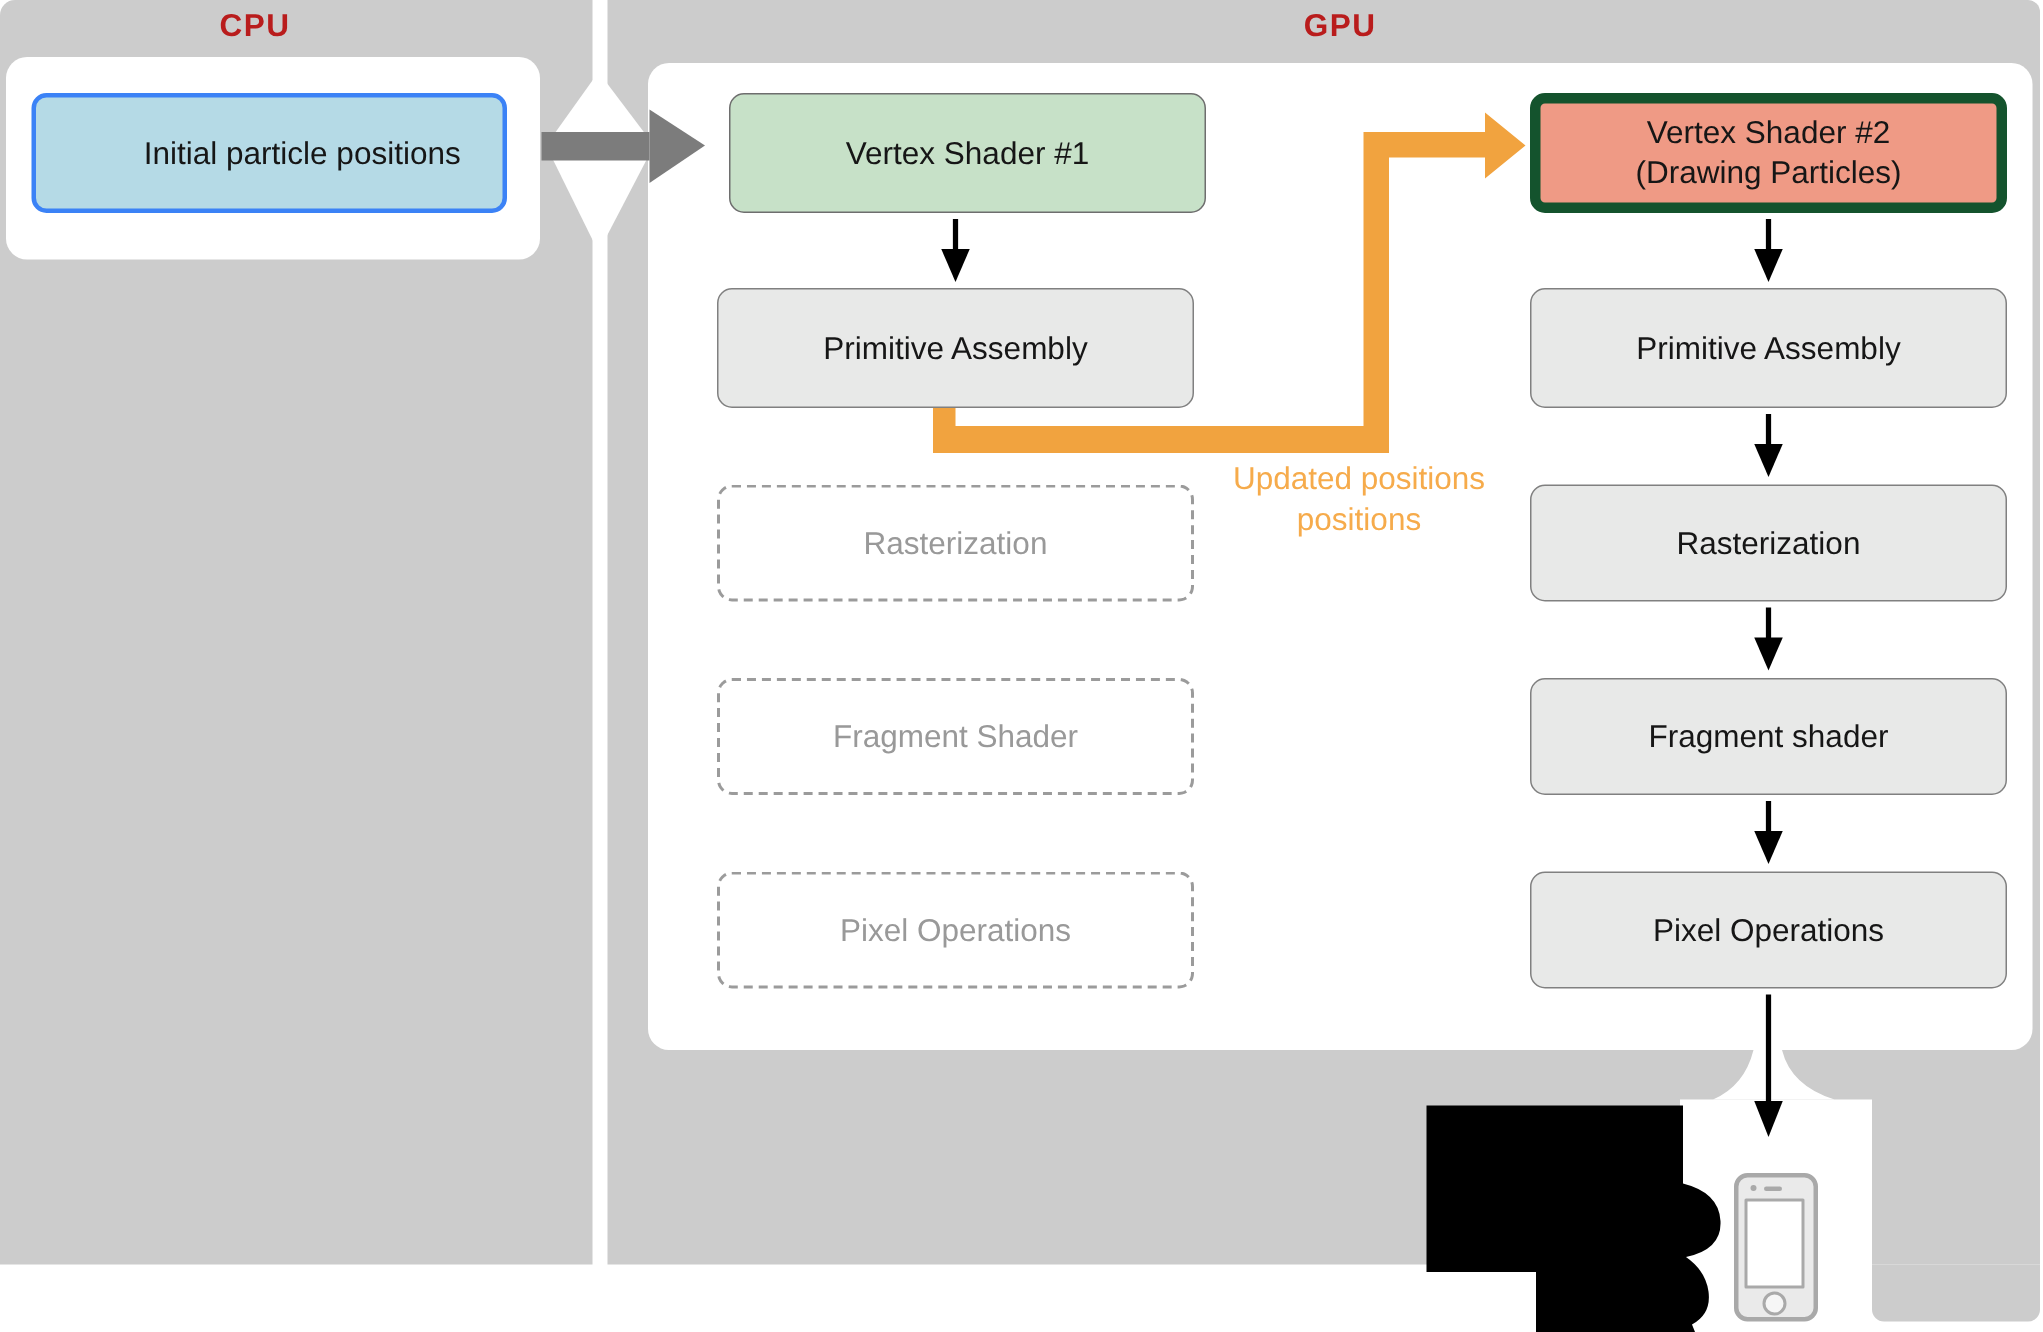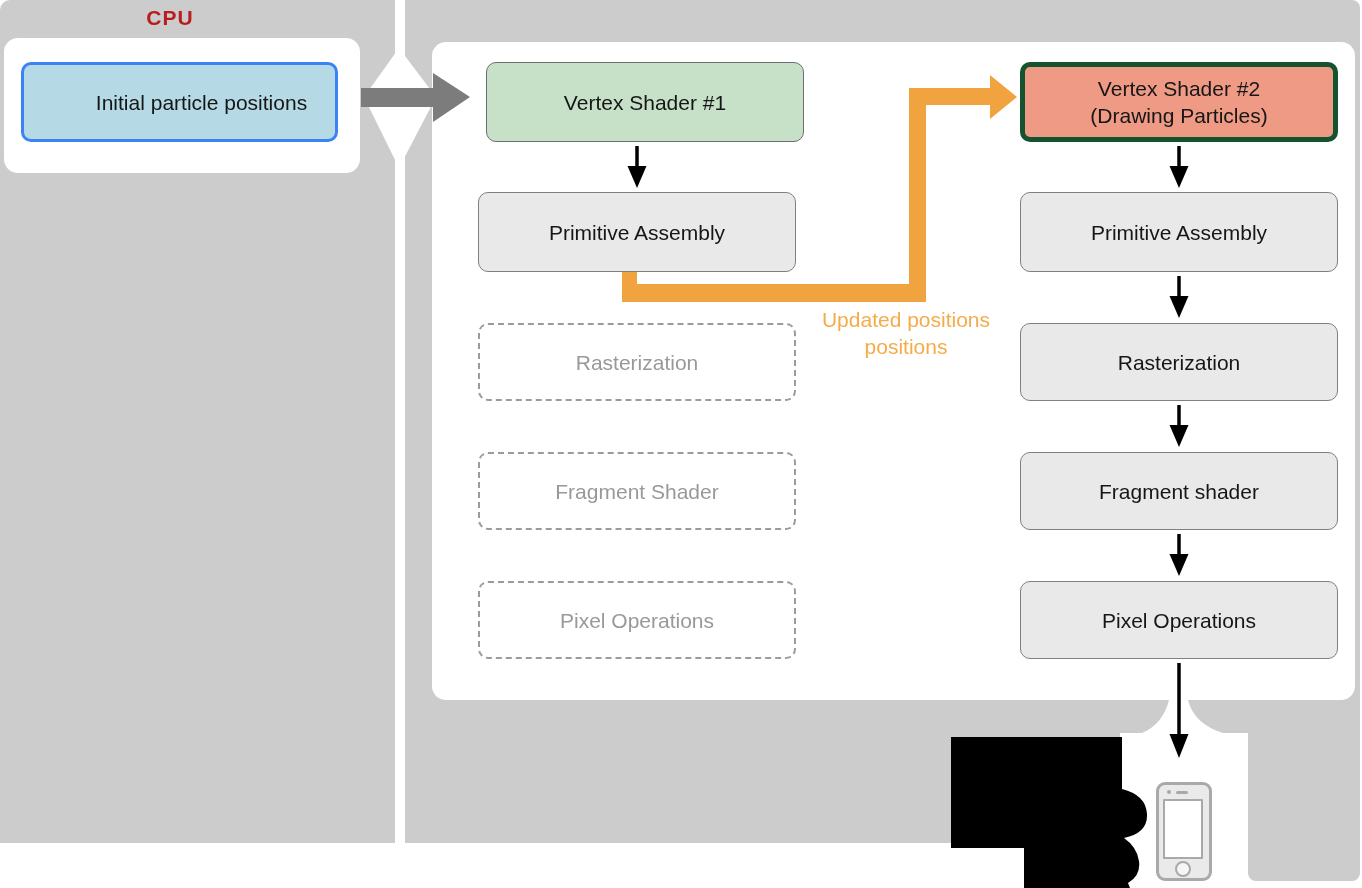--- a/index.html
+++ b/index.html
@@ -13,21 +13,21 @@
     color:#b91c1c;text-align:center;letter-spacing:1px;
   }
   .panel{position:absolute;background:#ffffff;border-radius:14px;}
   .node{
     position:absolute;width:318px;box-sizing:border-box;border-radius:10px;
     display:flex;flex-direction:column;align-items:center;justify-content:center;
     font-size:21px;line-height:27px;color:#161616;text-align:center;
   }
   .node.blue {background:#B5DAE6;border:3px solid #3b82f6;padding-left:44px;}
   .node.green{background:#C7E1C8;border:1px solid #6E6E6E;}
-  .node.red  {background:#EF9A85;border:5px solid #14532d;}
+  .node.red  {background:#EF9A85;border:7px solid #14532d;}
   .node.gray {background:#E8E9E8;border:1px solid #808080;}
   .node.dashed{background:transparent;border:2px dashed #9B9B9B;color:#999999;}
   .annotation{
     position:absolute;left:795px;top:306px;width:222px;text-align:center;
     font-size:21px;line-height:27px;color:#F6AB4B;
   }
   svg.layer{position:absolute;left:0;top:0;pointer-events:none;}
   
   .phone{
     position:absolute;left:1156px;top:782px;width:50px;height:93px;
@@ -51,20 +51,21 @@
     <polygon points="364,97 399,48 436,97 399,168" fill="#ffffff"></polygon>
     <path d="M1169,700 Q1163,724 1142,733 L1223,733 Q1194,724 1188,700 Z" fill="#ffffff"></path>
     <rect x="1120" y="733" width="128" height="155" fill="#ffffff"></rect>
     <path d="M951,737 L1122,737 L1122,789 Q1146,795 1147,814 Q1148,833 1124,838 Q1137,847 1139,861 Q1141,876 1128,883 L1130,888 L1024,888 L1024,848 L951,848 Z" fill="#000000"></path>
   </svg>
 
   <div class="panel" style="left:4px;top:38px;width:356px;height:135px;"></div>
   <div class="panel" style="left:432px;top:42px;width:923px;height:658px;"></div>
 
   <div class="section-label" style="left:20px;width:300px;">CPU</div>
+  <div class="section-label" style="left:432px;width:923px;">GPU</div>
 
   <div class="node blue" style="left:21px;top:62px;width:317px;height:80px;">
     <span>Initial particle positions</span>
   </div>
 
   <div class="node green" style="left:486px;top:62px;height:80px;">
     <span>Vertex Shader #1</span>
   </div>
   <div class="node gray" style="left:478px;top:192px;height:80px;">
     <span>Primitive Assembly</span>

